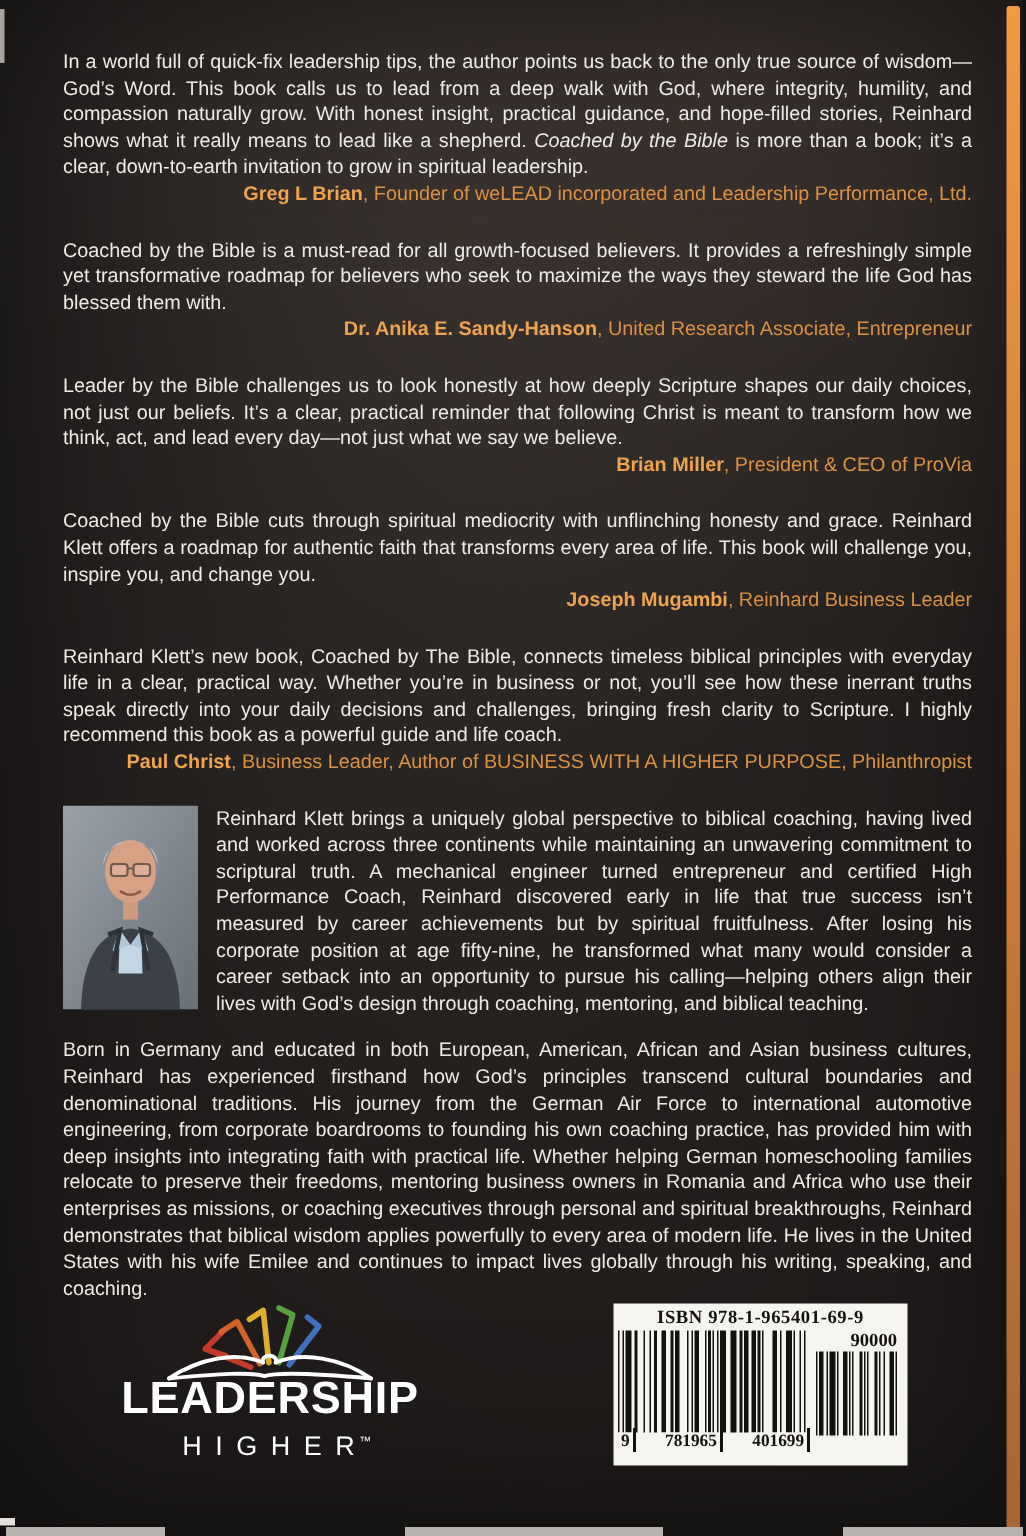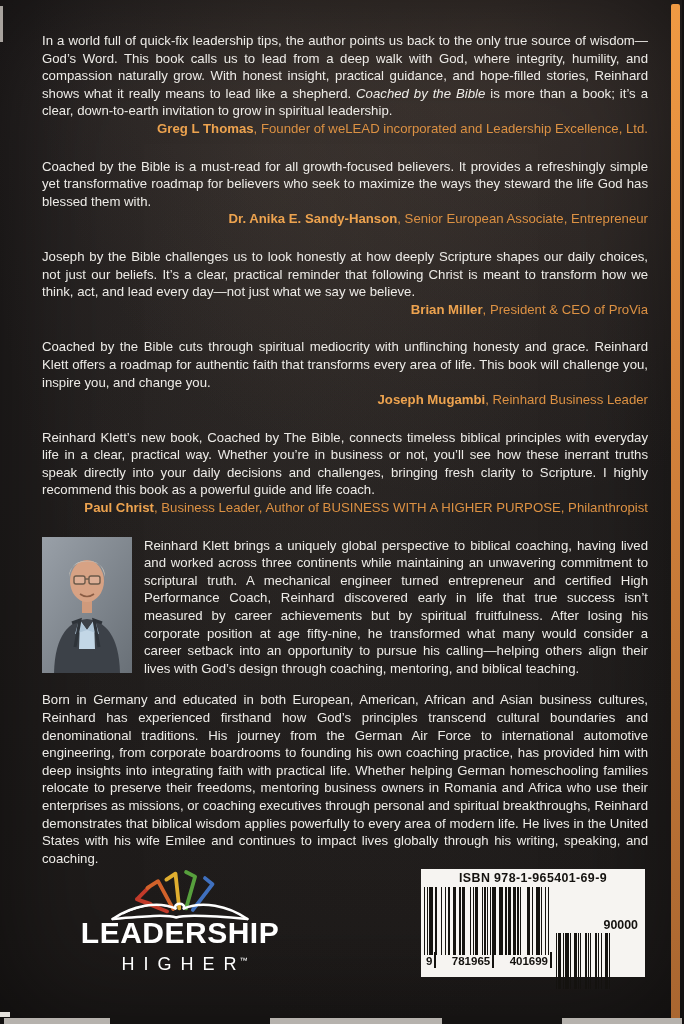--- a/index.html
+++ b/index.html
@@ -32,28 +32,28 @@
   .bio{margin:0;flex:1;}
   .bio2{margin:14px 0 0 0;}
   
   .logo{position:absolute;left:78px;top:866px;width:204px;text-align:center;color:#fff;}
   .logo svg{display:block;margin:0 auto;}
   .logo-title{font-size:30px;font-weight:800;letter-spacing:0.5px;line-height:30px;margin-top:-4px;}
   .logo-sub{font-size:18px;font-weight:400;letter-spacing:9px;line-height:22px;margin-top:2px;padding-left:9px;}
   .logo-sub .tm{font-size:8px;letter-spacing:0;vertical-align:super;margin-left:-6px;}
   
   .barcode-box{
-    position:absolute;left:421px;top:869px;width:224px;height:108px;
+    position:absolute;left:409px;top:869px;width:196px;height:108px;
     background:#F6F4F1;color:#14120F;box-sizing:border-box;padding:2px 3px;
-    font-family:Liberation Sans, sans-serif;
+    font-family:Liberation Serif, serif;
   }
   .isbn-line{font-size:12.4px;font-weight:700;text-align:center;letter-spacing:0.4px;line-height:15px;white-space:nowrap;}
   .bc-row{display:flex;margin-top:1px;}
   .bc-main{width:128px;}
-  .bc-sup{flex:1;padding-left:4px;margin-top:32px;}
+  .bc-sup{flex:1;padding-left:4px;}
   .bars{display:flex;height:68px;}
   .bars i{display:block;height:100%;}
   .bars .b{background:#14120F;}
   .bars .s{background:transparent;}
   .sup-bars{height:56px;margin-top:1px;}
   .digits{display:flex;align-items:flex-end;font-size:11.5px;font-weight:700;line-height:13px;margin-top:0;}
   .digits span{padding:0 2px;background:#F6F4F1;}
   .digits .gd{display:block;width:2px;height:16px;background:#14120F;margin-top:-4px;}
   .digits .sp{flex:1;}
   .price{font-size:12.4px;font-weight:700;text-align:right;line-height:13px;padding-right:4px;}
@@ -70,30 +70,30 @@
 </style>
 </head>
 <body>
 
 <div class="cover">
 
   <div class="content">
 
     <section class="t">
       <p class="quote"><span>In a world full of quick-fix leadership tips, the author points us back to the only true source of wisdom—God’s Word. This book calls us to lead from a deep walk with God, where integrity, humility, and compassion naturally grow. With honest insight, practical guidance, and hope-filled stories, Reinhard shows what it really means to lead like a shepherd. </span><i class="it">Coached by the Bible</i><span> is more than a book; it’s a clear, down-to-earth invitation to grow in spiritual leadership.</span></p>
-      <p class="attrib"><strong class="name">Greg L Thomas</strong><span>, Founder of weLEAD incorporated and Leadership Excellence, Ltd.</span></p>
+      <p class="attrib"><strong class="name">Greg L Brian</strong><span>, Founder of weLEAD incorporated and Leadership Performance, Ltd.</span></p>
     </section>
 
     <section class="t">
       <p class="quote">Coached by the Bible is a must-read for all growth-focused believers. It provides a refreshingly simple yet transformative roadmap for believers who seek to maximize the ways they steward the life God has blessed them with.</p>
-      <p class="attrib"><strong class="name">Dr. Anika E. Sandy-Hanson</strong><span>, Senior European Associate, Entrepreneur</span></p>
-    </section>
-
-    <section class="t">
-      <p class="quote">Joseph by the Bible challenges us to look honestly at how deeply Scripture shapes our daily choices, not just our beliefs. It’s a clear, practical reminder that following Christ is meant to transform how we think, act, and lead every day—not just what we say we believe.</p>
+      <p class="attrib"><strong class="name">Dr. Anika E. Sandy-Hanson</strong><span>, United Research Associate, Entrepreneur</span></p>
+    </section>
+
+    <section class="t">
+      <p class="quote">Leader by the Bible challenges us to look honestly at how deeply Scripture shapes our daily choices, not just our beliefs. It’s a clear, practical reminder that following Christ is meant to transform how we think, act, and lead every day—not just what we say we believe.</p>
       <p class="attrib"><strong class="name">Brian Miller</strong><span>, President &amp; CEO of ProVia</span></p>
     </section>
 
     <section class="t">
       <p class="quote">Coached by the Bible cuts through spiritual mediocrity with unflinching honesty and grace. Reinhard Klett offers a roadmap for authentic faith that transforms every area of life. This book will challenge you, inspire you, and change you.</p>
       <p class="attrib"><strong class="name">Joseph Mugambi</strong><span>, Reinhard Business Leader</span></p>
     </section>
 
     <section class="t">
       <p class="quote">Reinhard Klett’s new book, Coached by The Bible, connects timeless biblical principles with everyday life in a clear, practical way. Whether you’re in business or not, you’ll see how these inerrant truths speak directly into your daily decisions and challenges, bringing fresh clarity to Scripture. I highly recommend this book as a powerful guide and life coach.</p>

